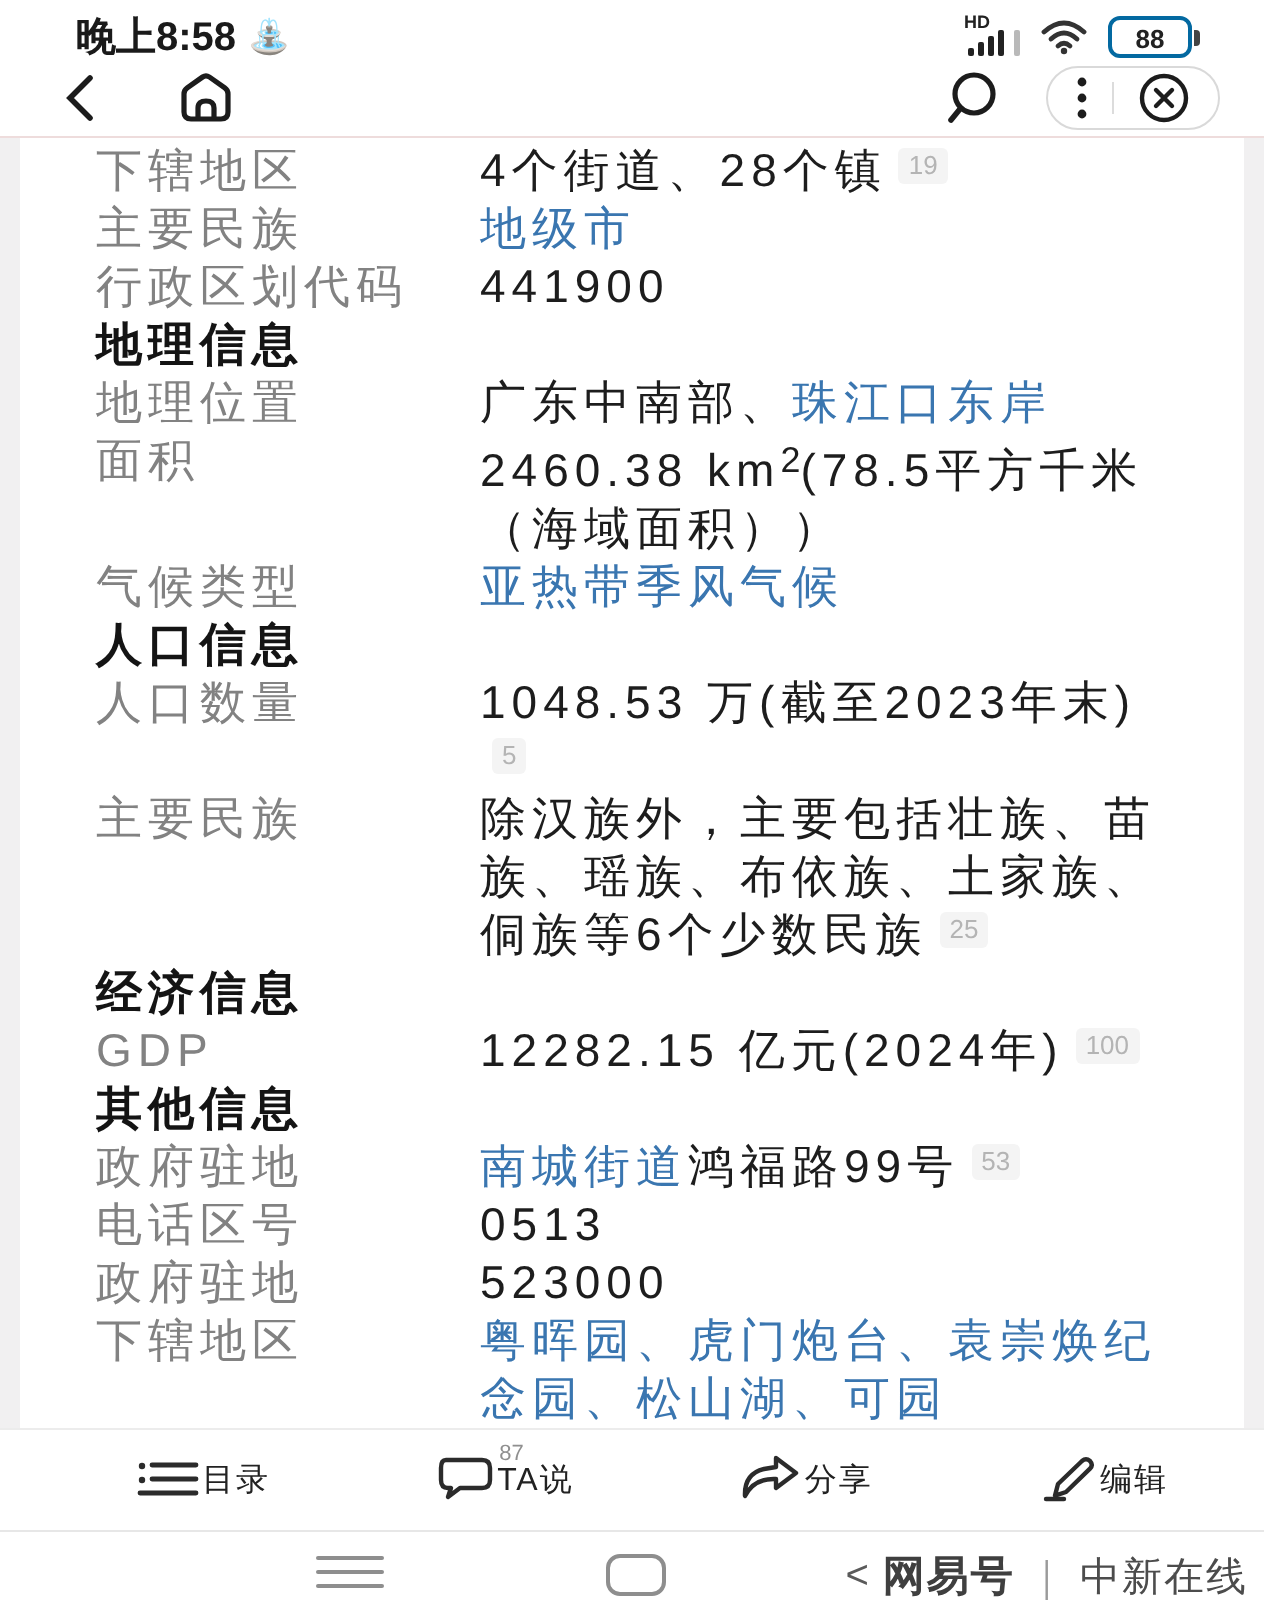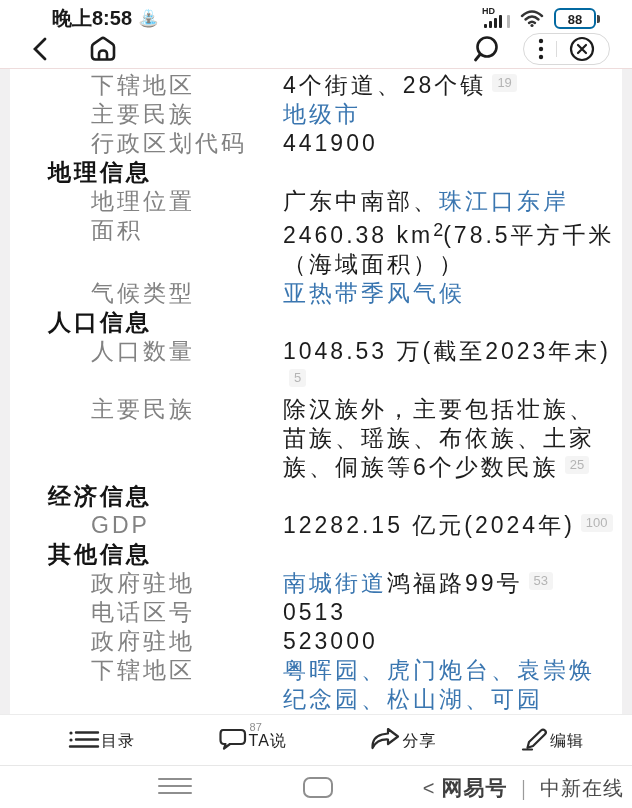--- a/index.html
+++ b/index.html
@@ -6,21 +6,21 @@
     --link:#3a76b0; --label:#828282; --value:#1d1d1d; --badge-bg:#f4f4f4; --badge-tx:#b4b4b4;
   }
   *{margin:0;padding:0;box-sizing:border-box;}
   html,body{width:632px;height:808px;overflow:hidden;background:#fff;
     font-family:"Liberation Sans","DejaVu Sans",sans-serif;}
   .screen{width:632px;height:808px;display:flex;flex-direction:column;background:#fff;position:relative;}
 
   
   .status-bar{height:34px;display:flex;align-items:center;justify-content:space-between;
     padding:2px 36px 0 38px;flex-shrink:0;}
-  .sb-left{display:flex;align-items:center;gap:6px;font-size:20px;font-weight:bold;color:#1a1a1a;margin-left:14px;}
+  .sb-left{display:flex;align-items:center;gap:6px;font-size:20px;font-weight:bold;color:#1a1a1a;}
   .sb-emoji{font-size:17px;}
   .sb-right{display:flex;align-items:center;gap:10px;}
   .signal{position:relative;display:flex;align-items:flex-end;gap:2px;height:20px;padding-top:8px;}
   .hd{position:absolute;top:-2px;left:-2px;font-size:9px;font-weight:bold;color:#222;letter-spacing:0;}
   .bar{width:3px;background:#222;border-radius:1px;}
   .bar.b1{height:4px}.bar.b2{height:7px}.bar.b3{height:10px}.bar.b4{height:13px}
   .bar.b5{height:13px;background:#b9b9b9;margin-left:3px;}
   .battery{position:relative;width:42px;height:21px;border:2px solid #0369a1;border-radius:6px;
     display:flex;align-items:flex-end;justify-content:center;font-size:13px;font-weight:bold;color:#222;}
   .battery:after{content:"";position:absolute;right:-6px;top:5px;width:3px;height:8px;background:#444;
@@ -36,21 +36,21 @@
   .capsule .divider{width:1px;height:16px;background:#dcdcdc;}
   .icon-btn{display:flex;align-items:center;justify-content:center;cursor:pointer;}
 
   
   .content{flex:1;overflow:hidden;position:relative;background:#fff;
     border-top:1px solid #eedcdc;padding:2px 12px 0 12px;}
   .content:before,.content:after{content:"";position:absolute;top:0;bottom:0;width:10px;background:#f1f0f1;}
   .content:before{left:0;} .content:after{right:0;}
   .infobox{padding-left:36px;}
   .row{display:flex;line-height:29px;font-size:23px;letter-spacing:3px;}
-  .lbl{width:192px;flex-shrink:0;color:var(--label);margin-left:43px;}
+  .lbl{width:192px;flex-shrink:0;color:var(--label);}
   .val{width:356px;color:var(--value);}
   .sec{line-height:29px;font-size:23px;font-weight:bold;color:#141414;letter-spacing:3px;}
   .link{color:var(--link);cursor:pointer;}
   .badge{display:inline-block;background:var(--badge-bg);color:var(--badge-tx);
     font-size:13px;letter-spacing:0;line-height:16px;padding:1px 5px;border-radius:3px;
     vertical-align:6px;margin-left:6px;cursor:pointer;}
   .supnum{font-size:0.78em;vertical-align:7px;letter-spacing:0;}
 
   
   .toolbar{height:52px;flex-shrink:0;border-top:1px solid #ececec;border-bottom:1px solid #e7e7e7;

